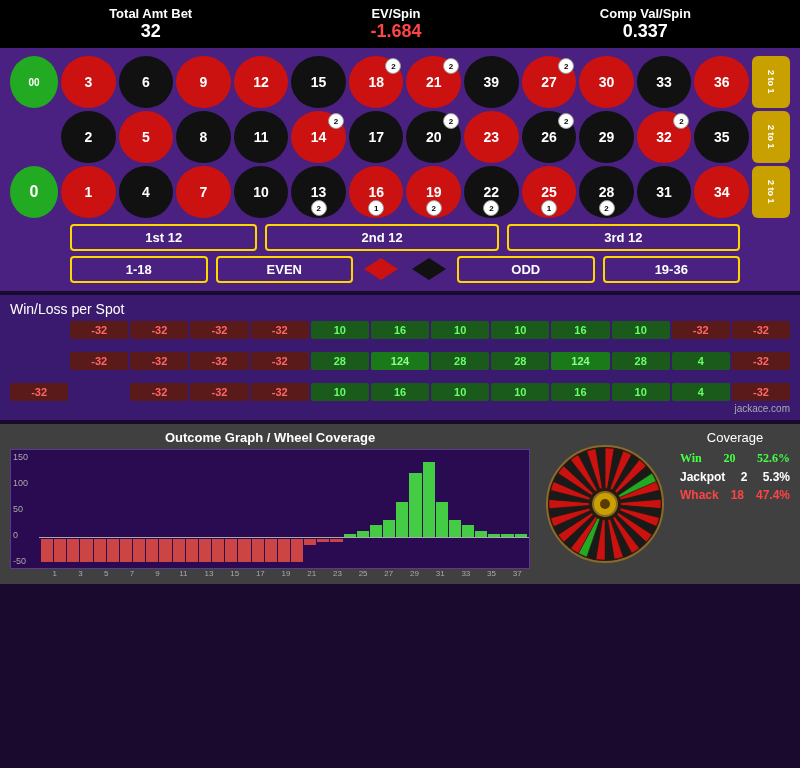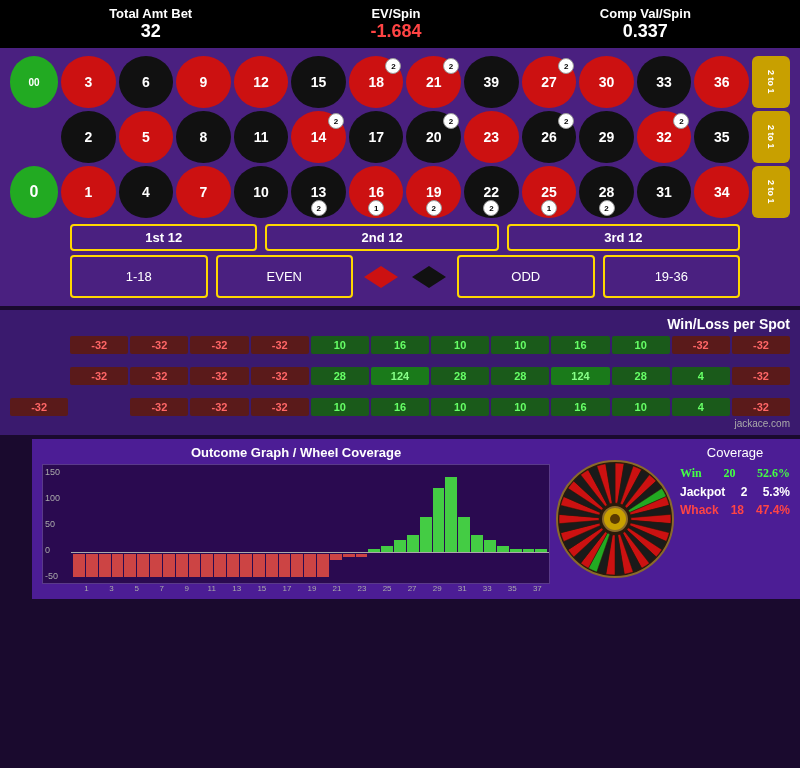--- a/index.html
+++ b/index.html
@@ -152,23 +152,23 @@
     .dozen-row .dozen-btn:nth-child(3) { flex: 1.5; }
 
     .outside-row {
       margin-top: 4px;
       align-items: center;
     }
     .outside-btn {
       border: 2px solid #ffd700;
       background: transparent;
       color: white;
-      font-weight: normal;
+      font-weight: bold;
       font-size: 13px;
-      padding: 12px 0;
+      padding: 4px 0;
       text-align: center;
       cursor: pointer;
       border-radius: 4px;
       flex: 1;
     }
     .diamond-red {
       width: 40px;
       height: 28px;
       display: flex;
       align-items: center;
@@ -183,23 +183,23 @@
     }
 
     
     .winloss-section {
       background: #3a1a6e;
       padding: 6px 10px;
       margin-top: 4px;
     }
     .winloss-title {
       color: white;
-      font-weight: bold;
+      font-weight: normal;
       font-size: 14px;
-      text-align: right;
+      text-align: left;
       margin-bottom: 4px;
     }
     .wl-table {
       display: flex;
       flex-direction: column;
       gap: 13px;
     }
     .wl-row {
       display: flex;
       gap: 2px;
@@ -218,25 +218,25 @@
     .wl-cell.empty { background: transparent; }
     .jackace {
       text-align: right;
       color: #aaa;
       font-size: 10px;
       margin-top: 2px;
     }
 
     
     .outcome-section {
-      background: #4c1d95;
+      background: #404040;
       padding: 6px 10px;
       margin-top: 4px;
       display: flex;
-      margin-left: 32px;
+      gap: 10px;
     }
     .graph-area {
       flex: 1;
     }
     .graph-title {
       color: white;
       font-weight: bold;
       font-size: 13px;
       text-align: center;
       margin-bottom: 4px;

